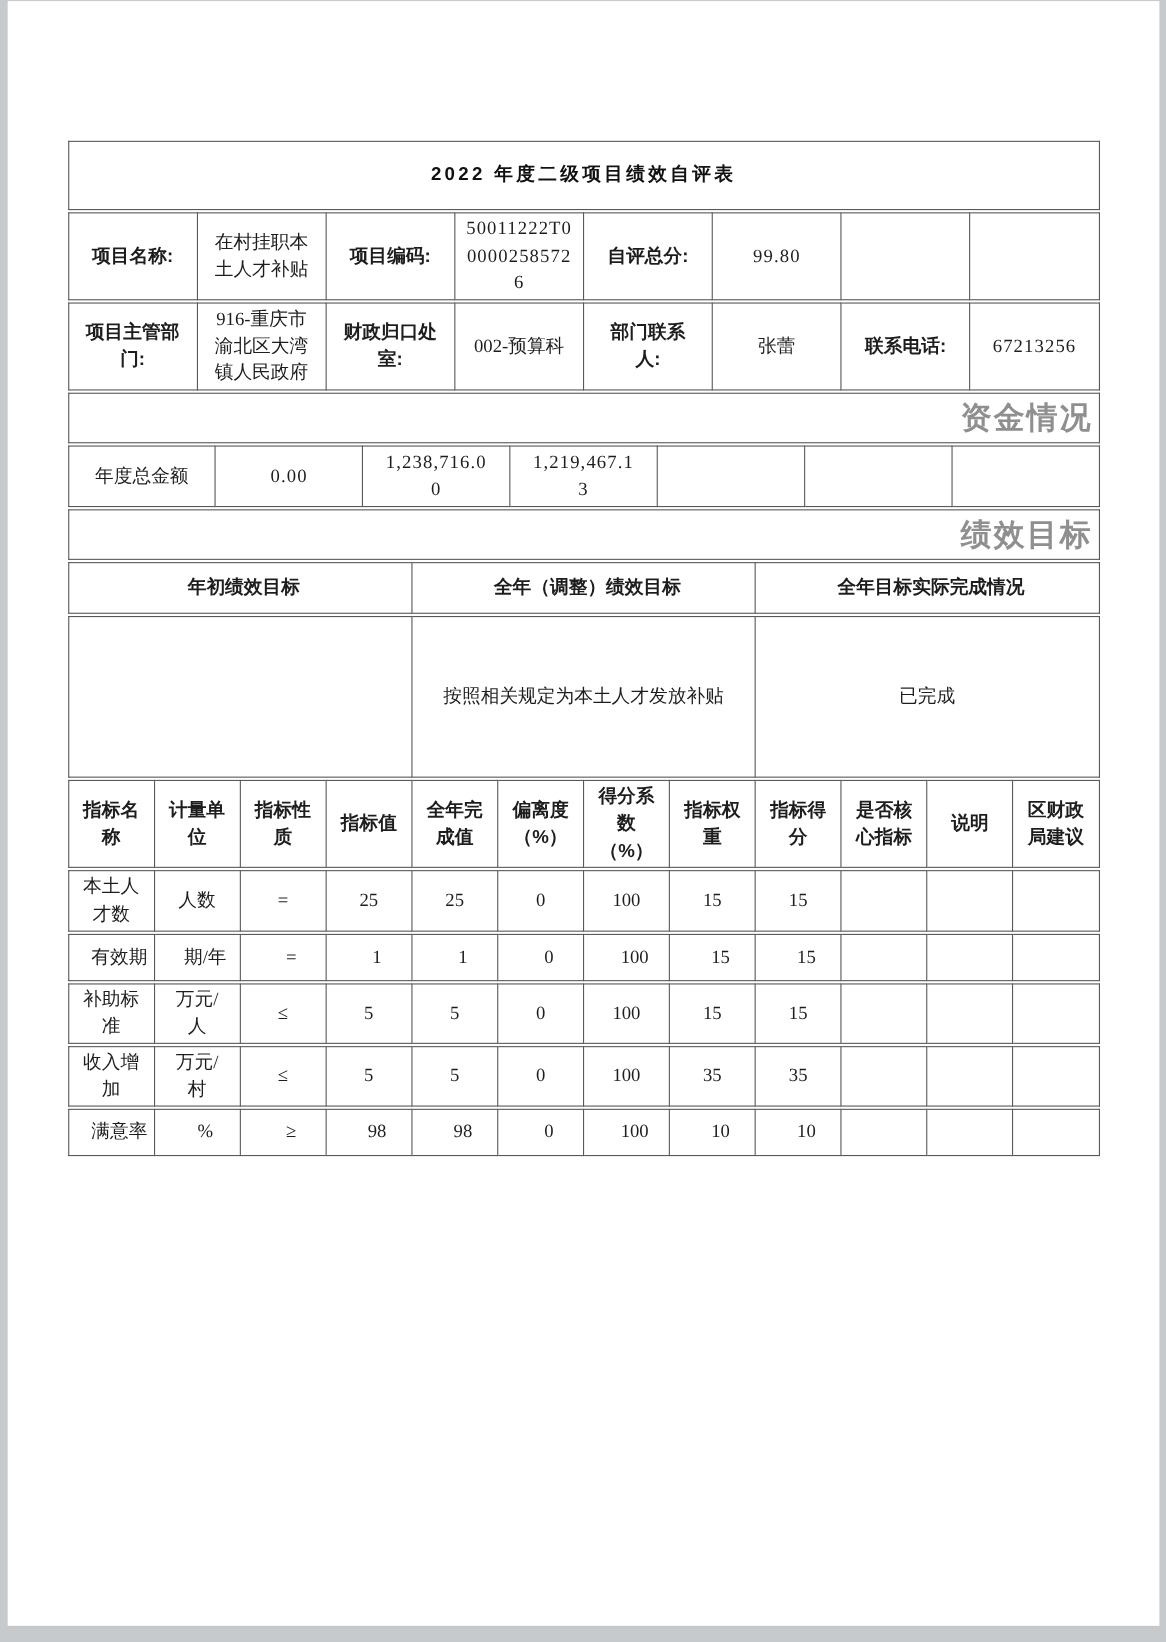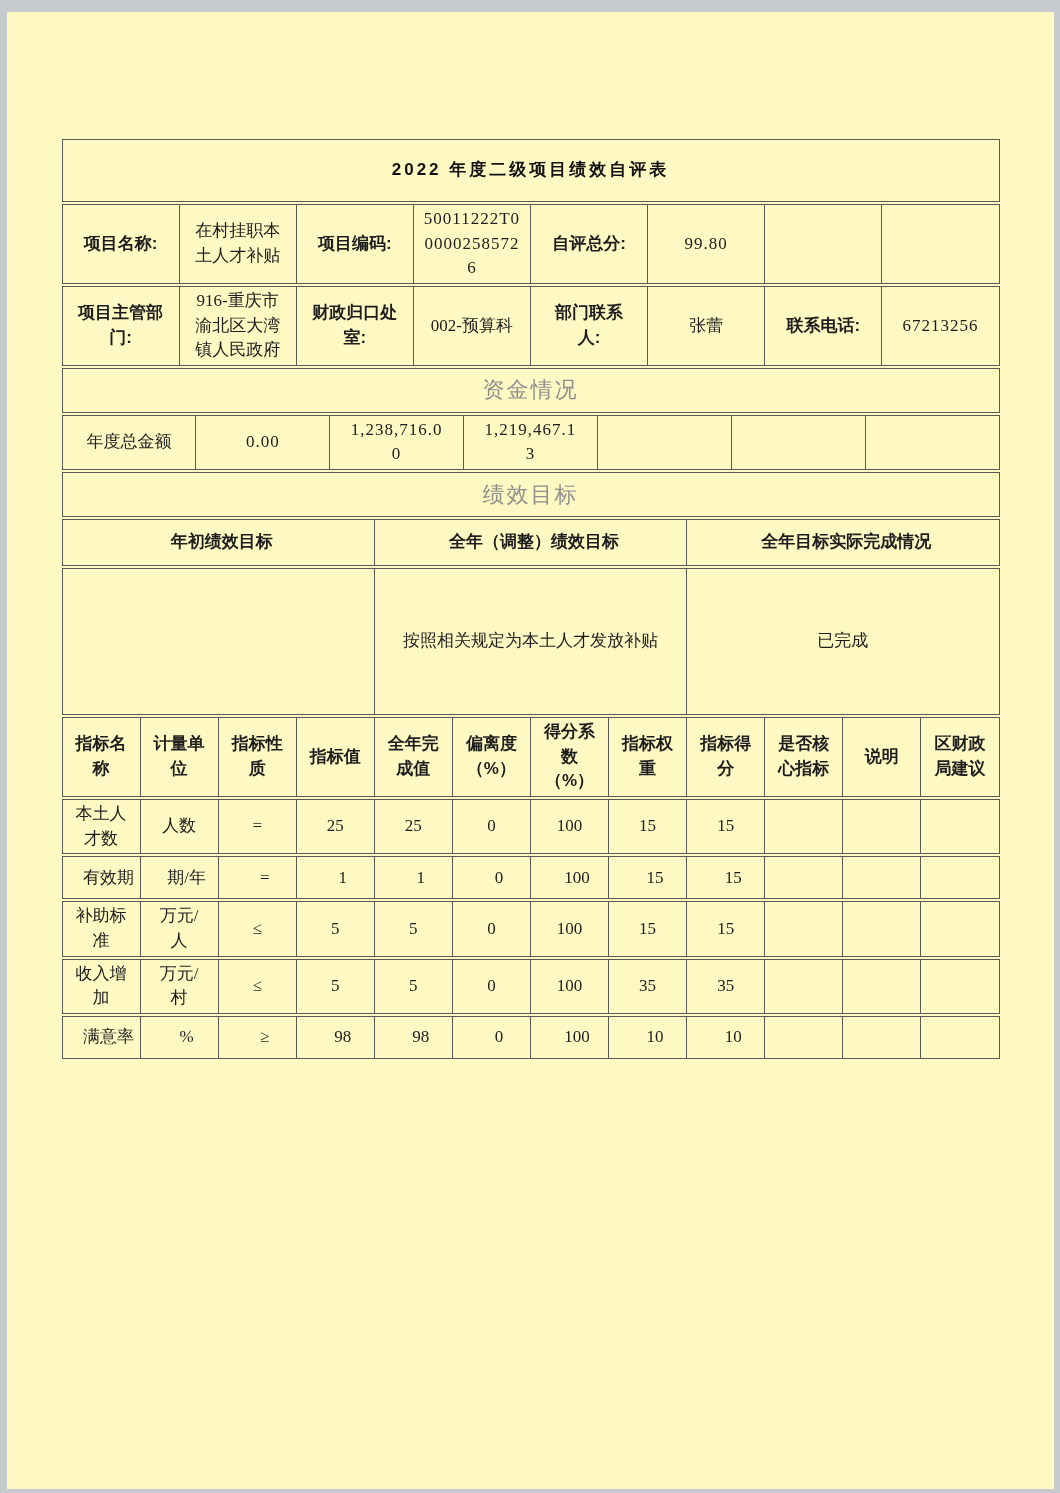--- a/index.html
+++ b/index.html
@@ -5,23 +5,23 @@
   * { box-sizing: border-box; }
   html,body { margin:0; padding:0; }
   body {
     width:1060px; height:1493px;
     background:#c7cacd;
     position:relative;
     font-family:"Liberation Serif","DejaVu Serif",serif;
     color:#1d1d1d;
   }
   .page {
-    position:absolute; left:7px; top:12px;
+    position:absolute; left:7px; top:1px;
     width:1047px; height:1477px;
-    background:#fef9c3;
+    background:#ffffff;
   }
   .doc { width:938px; margin:127px auto 0; }
 
   table.band {
     border-collapse:collapse; table-layout:fixed;
     width:938px; margin-top:2px;
   }
   table.band:first-child { margin-top:0; }
   .band td {
     border:1px solid #595959;
@@ -38,21 +38,21 @@
     color:#111;
   }
   .bold {
     font-family:"Liberation Sans","DejaVu Sans",sans-serif;
     font-weight:bold; font-size:17.5px;margin-left:44px;
   }
   .banner td {
     height:44px;
     color:#8f8f8f;
     font-family:"Liberation Sans","DejaVu Sans",sans-serif;
-    font-weight:normal; font-size:22px; letter-spacing:2px;
+    font-weight:bold; font-size:28px; letter-spacing:2px;text-align:right;
   }
   .num { letter-spacing:1px;margin-top:16px; }
   .h74 td { height:76px; }
   .h54 td { height:54px; }
   .h52 td { height:52px; }
   .h46 td { height:46px;padding-left:12px; }
   .h42 td { height:42px;padding-left:20px; }
   .h78 td { height:78px; }
   .h146 td { height:146px; }
 </style>

